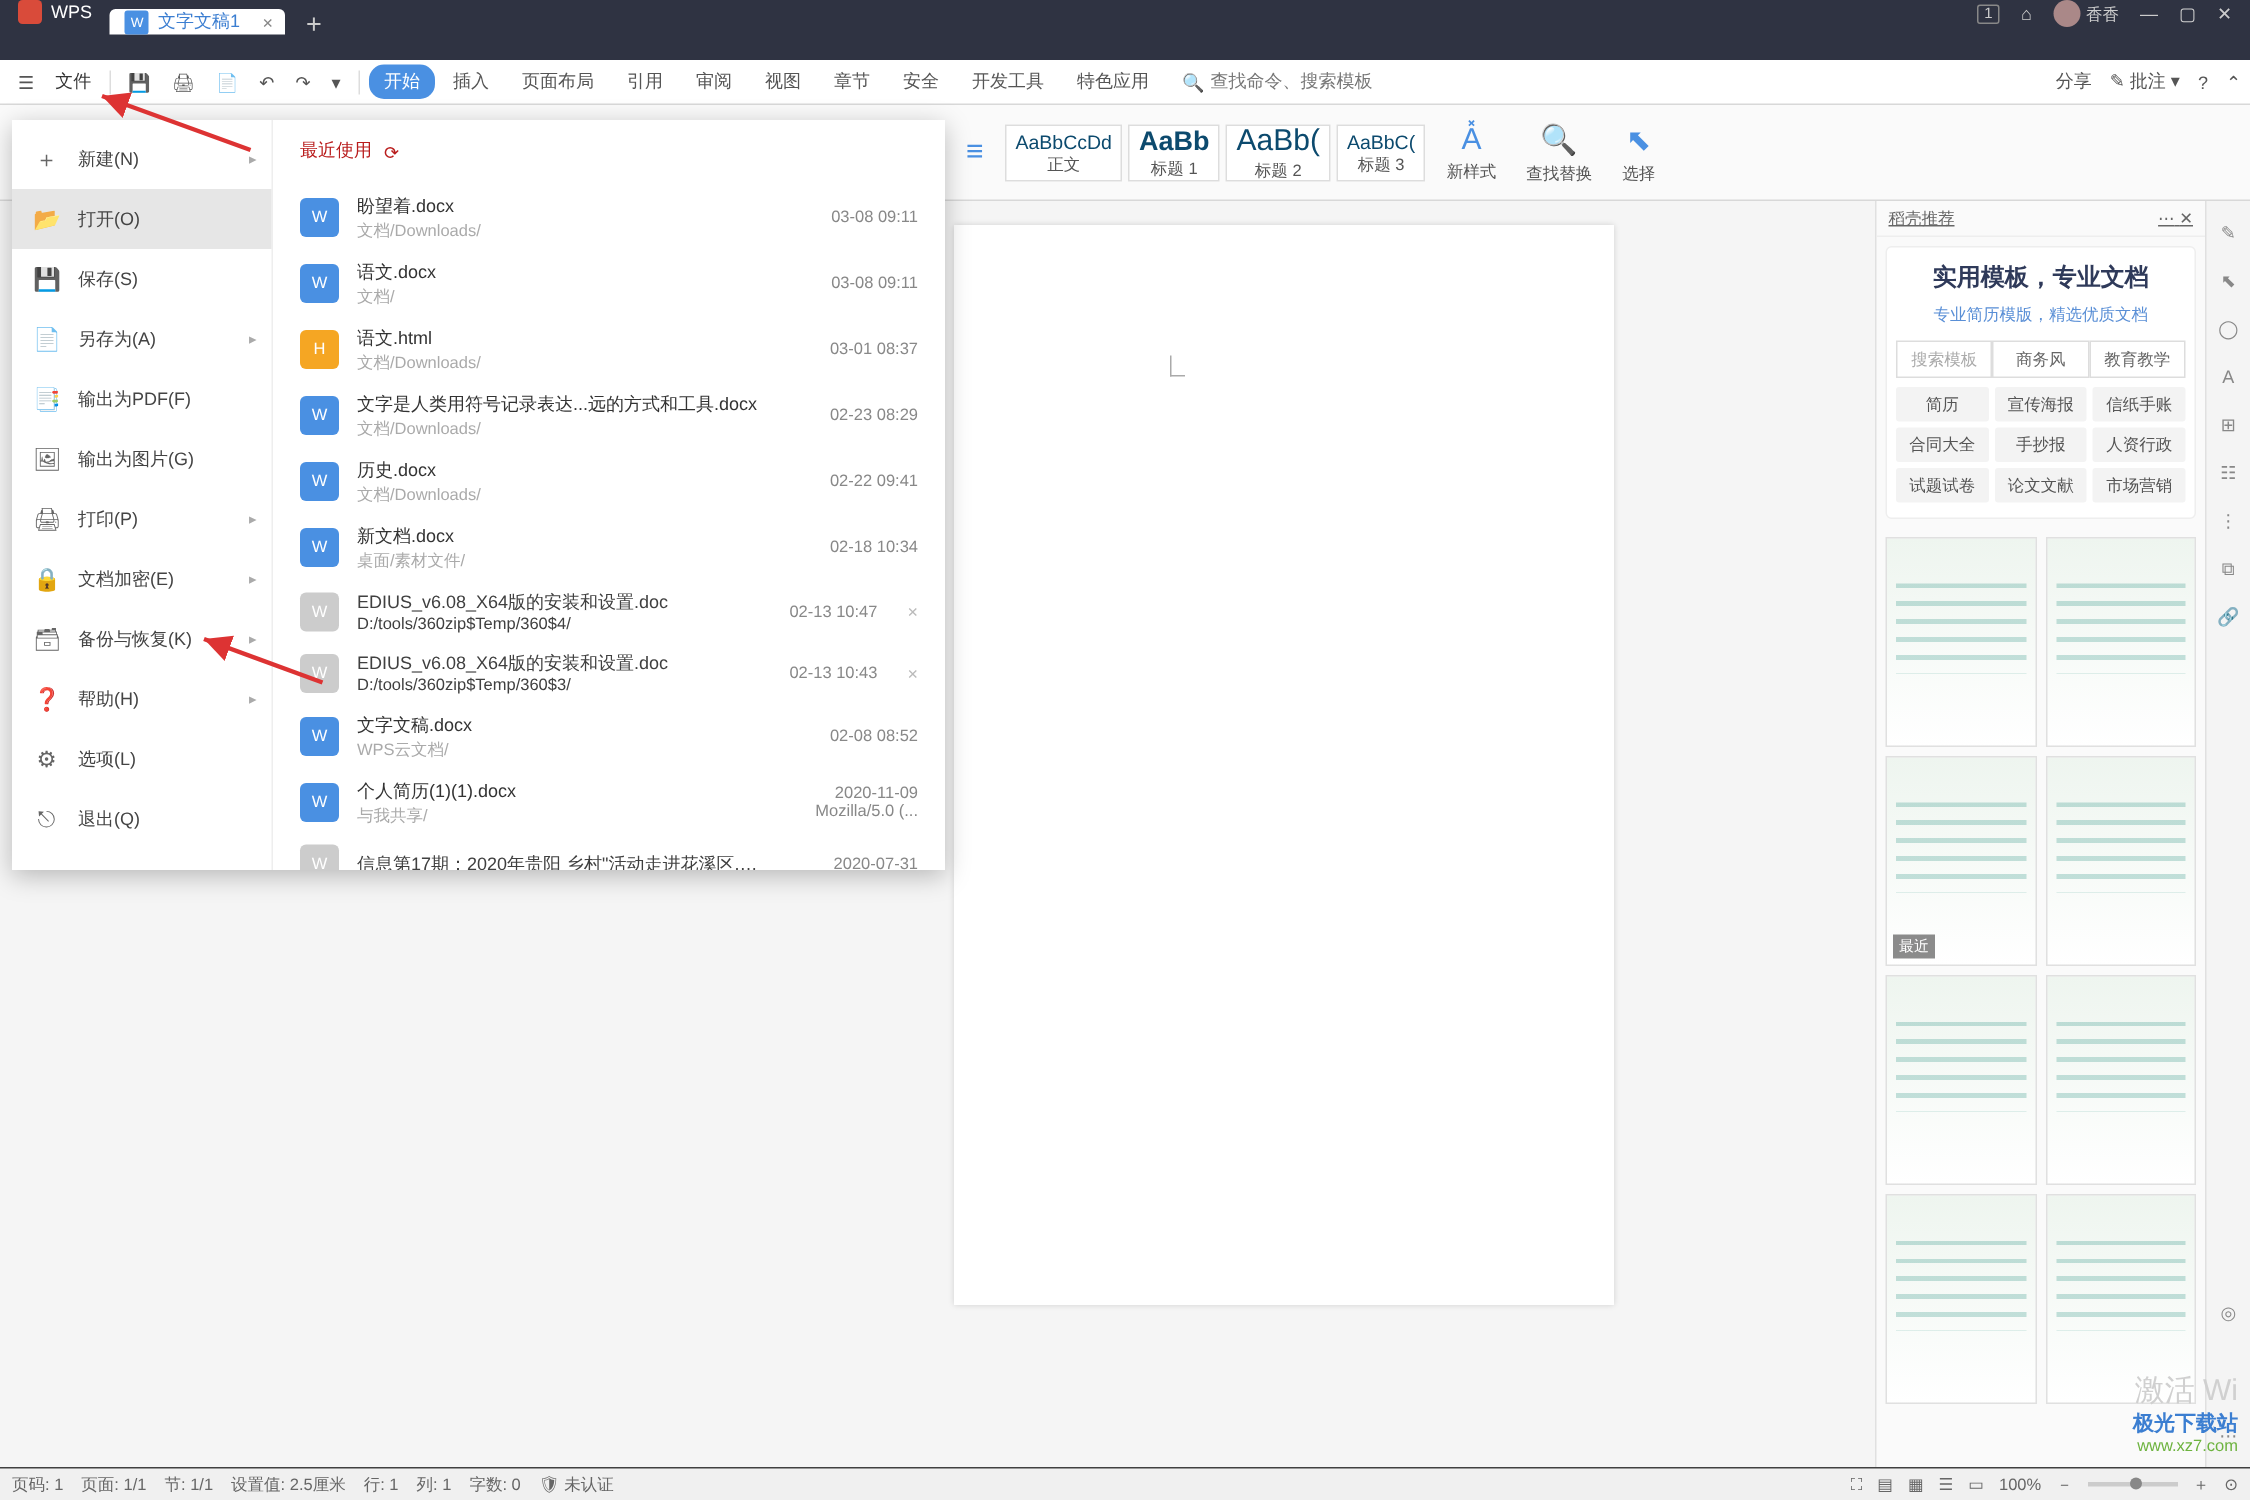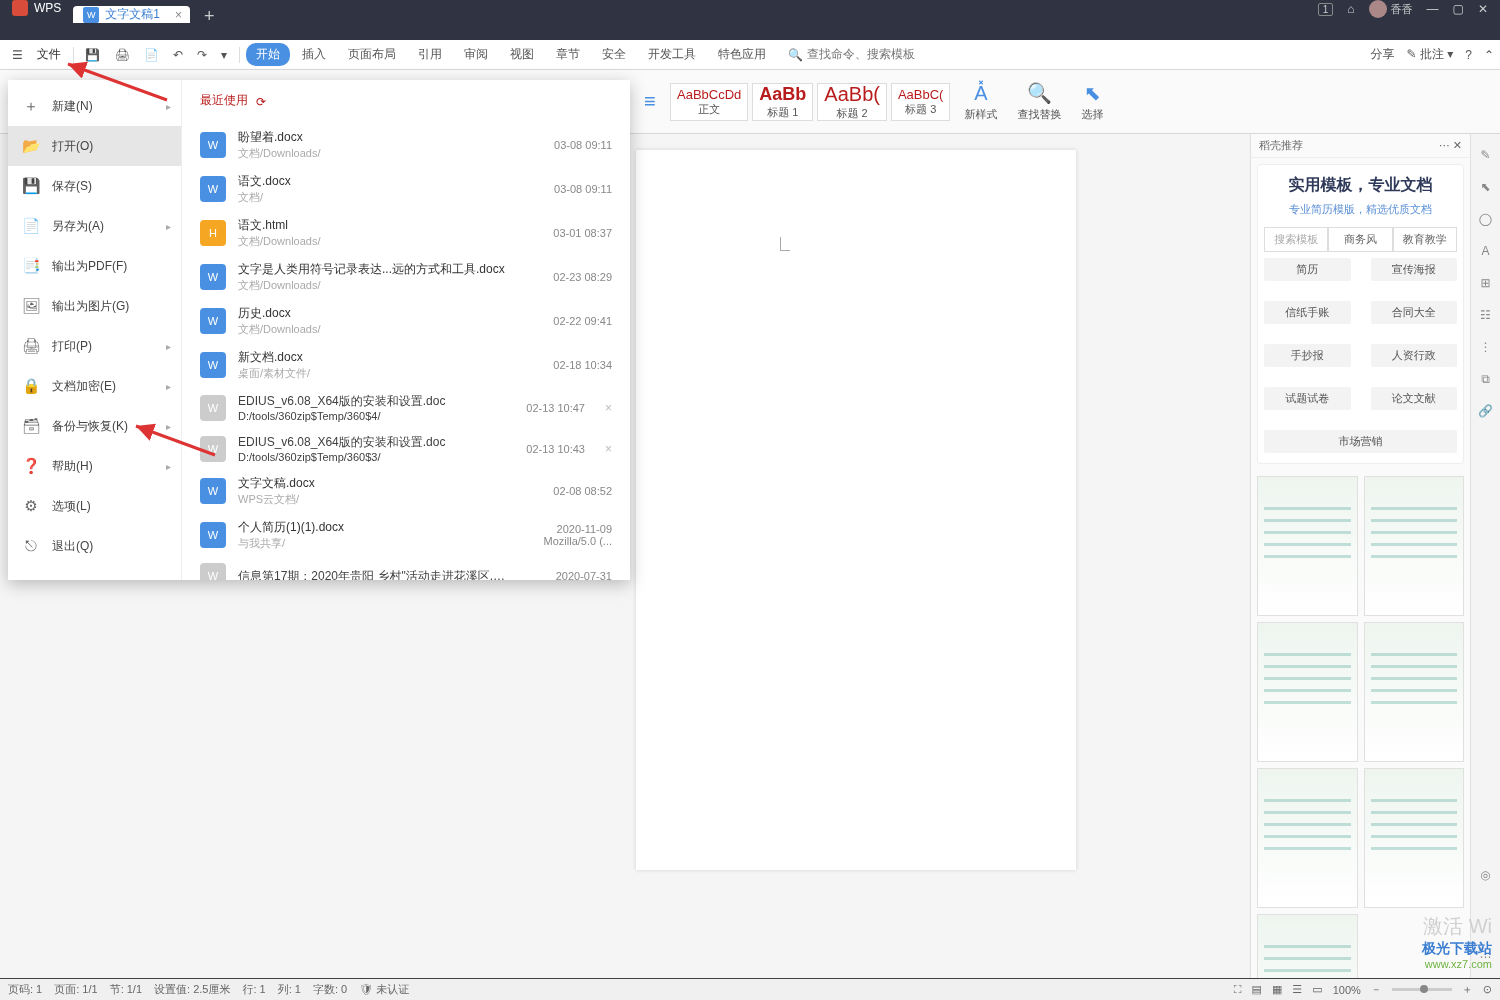--- a/index.html
+++ b/index.html
@@ -23,21 +23,21 @@
 .menubar .icon-btn { padding: 0 6px; color: #555; }
 .menubar .sep { width: 1px; height: 16px; background: #ddd; margin: 0 4px; }
 .menubar .tabbtn { padding: 3px 10px; color: #555; border-radius: 10px; text-align: right; }
 .menubar .tabbtn.active { background: #4a90e2; color: #fff; }
 .menubar .search { margin-left: 10px; color: #777; display: flex; align-items: center; gap: 4px; }
 .menubar-right { margin-left: auto; display: flex; align-items: center; gap: 12px; color: #555; }
 
 
 .ribbon { height: 64px; background: #fafafa; border-bottom: 1px solid #d8d8d8; display: flex; align-items: center; padding-left: 640px; position: relative; }
 .style-box { border: 1px solid #ddd; height: 38px; padding: 2px 6px; display: flex; flex-direction: column; align-items: center; justify-content: center; margin-right: 4px; font-size: 11px; color: #555; background: #fff; }
-.style-box .preview { font-size: 13px; color: #b91c1c; }
+.style-box .preview { font-size: 13px; color: #0c4a6e; }
 .ribbon-btn { display: flex; flex-direction: column; align-items: center; padding: 0 10px; color: #555; gap: 2px; font-size: 11px; }
 .ribbon-btn .ico { font-size: 20px; color: #4a90e2; }
 .page { position: absolute; top: 150px; left: 636px; width: 440px; height: 720px; background: #fff; box-shadow: 0 0 4px rgba(0,0,0,.15); }
 .cursor-mark { position: absolute; top: 237px; left: 780px; width: 10px; height: 14px; border-left: 1px solid #aaa; border-bottom: 1px solid #aaa; }
 
 
 .filemenu { position: absolute; top: 80px; left: 8px; width: 622px; height: 500px; background: #fff; box-shadow: 0 4px 16px rgba(0,0,0,.25); display: flex; z-index: 100; }
 .fm-left { width: 174px; border-right: 1px solid #eee; padding: 6px 0; }
 .fm-item { display: flex; align-items: center; height: 40px; padding: 0 14px; color: #444; gap: 12px; position: relative; }
 .fm-item.active { background: #e6e6e6; }
@@ -51,28 +51,28 @@
 .recent-item .ricon.gray { background: #ccc; }
 .recent-item .rtext { flex: 1; min-width: 0; }
 .recent-item .rname { color: #333; font-size: 12px; white-space: nowrap; overflow: hidden; text-overflow: ellipsis; }
 .recent-item .rpath { color: #aaa; font-size: 11px; }
 .recent-item .rtime { color: #888; font-size: 11px; width: 90px; text-align: right; }
 .recent-item .rclose { color: #bbb; margin-left: 8px; cursor: pointer; }
 .recent-item.dim .rname, .recent-item.dim .rpath { color: #404040; }
 
 
 .rightpanel { position: absolute; top: 134px; right: 30px; width: 220px; bottom: 22px; background: #fafafa; border-left: 1px solid #e0e0e0; }
-.rp-header { height: 24px; display: flex; align-items: center; padding: 0 8px; color: #666; font-size: 11px; justify-content: space-between; border-bottom: 1px solid #eee; }
+.rp-header { height: 24px; display: flex; align-items: center; padding: 0 8px; color: #666; font-size: 11px; justify-content: space-between; border-bottom: 1px solid #eee; text-decoration: underline; }
 .rp-card { margin: 6px; background: #fff; border: 1px solid #eee; border-radius: 4px; padding: 10px 6px; }
 .rp-title { text-align: center; color: #2f3a5a; font-weight: bold; font-size: 16px; }
 .rp-sub { text-align: center; color: #5a8fd6; font-size: 11px; margin-top: 6px; }
 .rp-tabs { display: flex; margin-top: 10px; }
 .rp-tab { flex: 1; text-align: center; padding: 4px 0; font-size: 11px; color: #666; border: 1px solid #ddd; }
 .rp-tab.search { color: #aaa; }
-.rp-tags { display: flex; flex-wrap: wrap; gap: 20px; margin-top: 6px; }
+.rp-tags { display: flex; flex-wrap: wrap; gap: 4px; margin-top: 6px; }
 .rp-tag { flex: 1 0 30%; text-align: center; padding: 4px 0; font-size: 11px; background: #f3f3f3; color: #555; border-radius: 2px; }
 .rp-templates { display: flex; flex-wrap: wrap; gap: 6px; padding: 6px; }
 .rp-tmpl { width: calc(50% - 3px); height: 140px; background: linear-gradient(180deg,#eef5ef,#fff); border: 1px solid #e0e0e0; position: relative; }
 .rp-tmpl::before { content: ""; position: absolute; left: 6px; right: 6px; top: 30px; height: 60px; background: repeating-linear-gradient(180deg,#1c8a7a 0 3px,transparent 3px 12px); opacity: .25; }
 .rp-badge { position: absolute; bottom: 4px; left: 4px; background: rgba(0,0,0,.45); color: #fff; font-size: 10px; padding: 1px 4px; }
 
 
 .sidetoolbar { position: absolute; top: 134px; right: 0; width: 30px; bottom: 22px; background: #f4f4f4; border-left: 1px solid #e0e0e0; display: flex; flex-direction: column; align-items: center; gap: 18px; padding-top: 14px; color: #888; }
 
 
@@ -368,20 +368,23 @@
         <div class="rp-tag">手抄报</div>
         <div class="rp-tag">人资行政</div>
         <div class="rp-tag">试题试卷</div>
         <div class="rp-tag">论文文献</div>
         <div class="rp-tag">市场营销</div>
       </div>
   </div>
   <div class="rp-templates" id="rp-templates">
       <div class="rp-tmpl"></div>
       <div class="rp-tmpl"></div>
+      <div class="rp-tmpl">
+        <div class="rp-badge">最近</div>
+      </div>
       <div class="rp-tmpl"></div>
       <div class="rp-tmpl"></div>
       <div class="rp-tmpl"></div>
       <div class="rp-tmpl"></div>
       <div class="rp-tmpl"></div>
     </div>
 </div>
 
 <div class="sidetoolbar">
   <span>✎</span>

